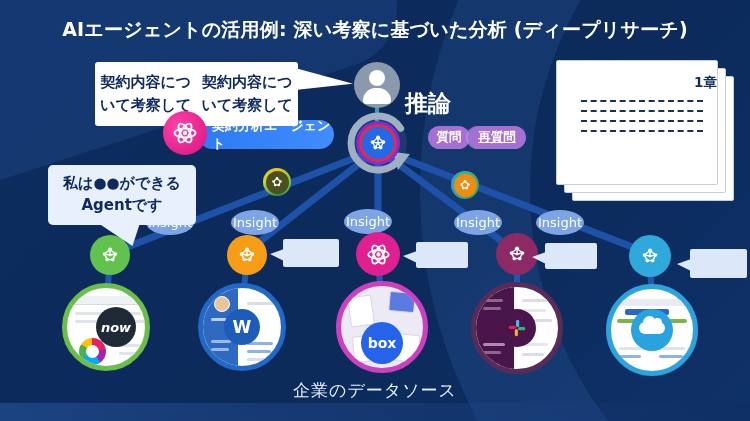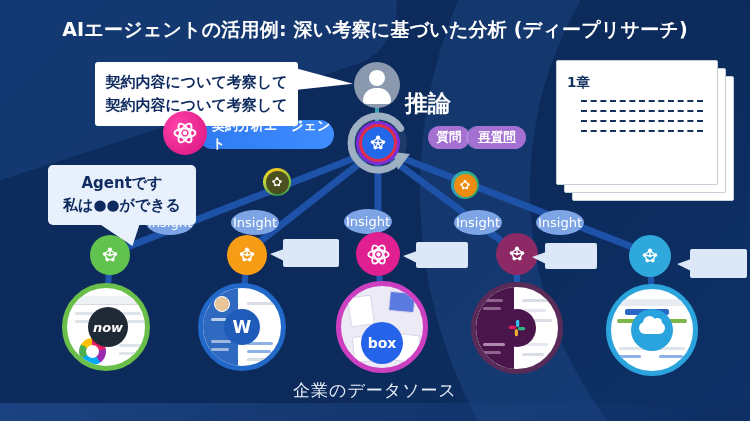--- a/index.html
+++ b/index.html
@@ -27,21 +27,21 @@
 
   .title {
     position:absolute; top:17px; left:0; width:100%; text-align:center;
     color:#ffffff; font-size:19px; font-weight:bold; letter-spacing:0.2px; z-index:3;
   }
 
   
   .request-bubble {
     position:absolute; left:95px; top:62px; width:203px; height:64px;
     background:#ffffff; border-radius:3px; z-index:4;
-    display:flex; flex-direction:column; align-items:center; justify-content:center;
+    display:flex; align-items:center; justify-content:center;
     color:#0e2a5e; font-size:15px; font-weight:bold; line-height:1.55; text-align:center;
   }
   .request-pointer {
     position:absolute; left:295px; top:68px; width:58px; height:22px;
     background:#ffffff; clip-path:polygon(0 0,100% 72%,0 100%); z-index:4;
   }
 
   
   .person {
     position:absolute; left:354px; top:62px; width:46px; height:46px;
@@ -100,21 +100,21 @@
   
   .report-page {
     position:absolute; width:162px; height:125px; background:#ffffff;
     border:1px solid #c7cfdb; border-radius:2px; z-index:3;
   }
   .report-back2 { left:572px; top:76px; }
   .report-back1 { left:564px; top:68px; }
   .report-front { left:556px; top:60px; z-index:4; padding-top:8px; color:#12305e; }
   .report-title { text-align:center; font-size:13px; font-weight:bold; }
   .report-subtitle { text-align:center; font-size:13px; font-weight:bold; margin-top:1px; }
-  .report-chapter { font-size:13.5px; font-weight:bold; margin:5px 0 0 10px; }
+  .report-chapter { font-size:13.5px; font-weight:bold; margin:5px 0 0 10px;text-align:right; }
   .report-dash { border-top:2.5px dashed #16305e; margin:8px 14px 0 24px; }
 
   
   .intro-bubble {
     position:absolute; left:48px; top:165px; width:148px; height:60px;
     background:#e8f0fb; border-radius:5px; z-index:4;
     display:flex; flex-direction:column; align-items:center; justify-content:center;
     color:#0e2a5e; font-size:15px; font-weight:bold; line-height:1.45; text-align:center;
   }
   .intro-pointer {
@@ -269,22 +269,22 @@
   <div class="report-page report-back1"></div>
   <div class="report-page report-front">
     <div class="report-chapter">1章</div>
     <div class="report-dash"></div>
     <div class="report-dash"></div>
     <div class="report-dash"></div>
     <div class="report-dash"></div>
   </div>
 
   <div class="intro-bubble">
+    <span>私は●●ができる</span>
     <span>Agentです</span>
-    <span>私は●●ができる</span>
   </div>
   <div class="intro-pointer"></div>
 
   <div class="mid-icon" style="left:263px; top:168px; background:conic-gradient(#f0c420,#7ec93f,#2e8b57,#c8d63a,#f0c420);">
     <div class="mid-core" style="background:#4c501f;">
       <svg viewBox="0 0 24 24" width="14" height="14">
         <g stroke="#ffffff" stroke-width="1.8" fill="none">
             <path d="M12 6 L6 11 M12 6 L18 11 M6 11 L9 17 M18 11 L15 17 M9 17 L15 17"></path>
           </g>
         <g fill="#ffffff">
@@ -398,21 +398,21 @@
 
   <div class="app-circle" style="left:62px; top:283px; width:88px; height:88px; border:5px solid #6abf4a;">
     <div class="sn-topbar"></div>
     <div class="sn-line" style="left:8px; top:24px; width:30px;"></div>
     <div class="sn-line" style="left:8px; top:32px; width:24px;"></div>
     <div class="sn-line" style="left:52px; top:24px; width:22px;"></div>
     <div class="sn-line" style="left:52px; top:32px; width:26px;"></div>
     <div class="sn-line" style="left:52px; top:56px; width:24px;"></div>
     <div class="sn-line" style="left:52px; top:64px; width:20px;"></div>
     <div class="sn-donut"></div>
-    <div class="badge" style="left:21px; top:19px; width:40px; height:40px; background:#1f2a36; font-size:13px; font-style:italic;">now</div>
+    <div class="badge" style="left:29px; top:19px; width:40px; height:40px; background:#1f2a36; font-size:13px; font-style:italic;">now</div>
   </div>
 
   <div class="app-circle" style="left:198px; top:283px; width:88px; height:88px; border:5px solid #2268c8;">
     <div class="wd-left"></div>
     <div class="wd-avatar"></div>
     <div class="wd-line" style="left:8px; top:30px; width:22px; background:#bcd0ec;"></div>
     <div class="wd-line" style="left:8px; top:52px; width:20px; background:#9fb8e0;"></div>
     <div class="wd-line" style="left:8px; top:60px; width:18px; background:#9fb8e0;"></div>
     <div class="wd-line" style="left:44px; top:14px; width:28px; background:#d9dee5;"></div>
     <div class="wd-line" style="left:44px; top:54px; width:26px; background:#8db2e8;"></div>

